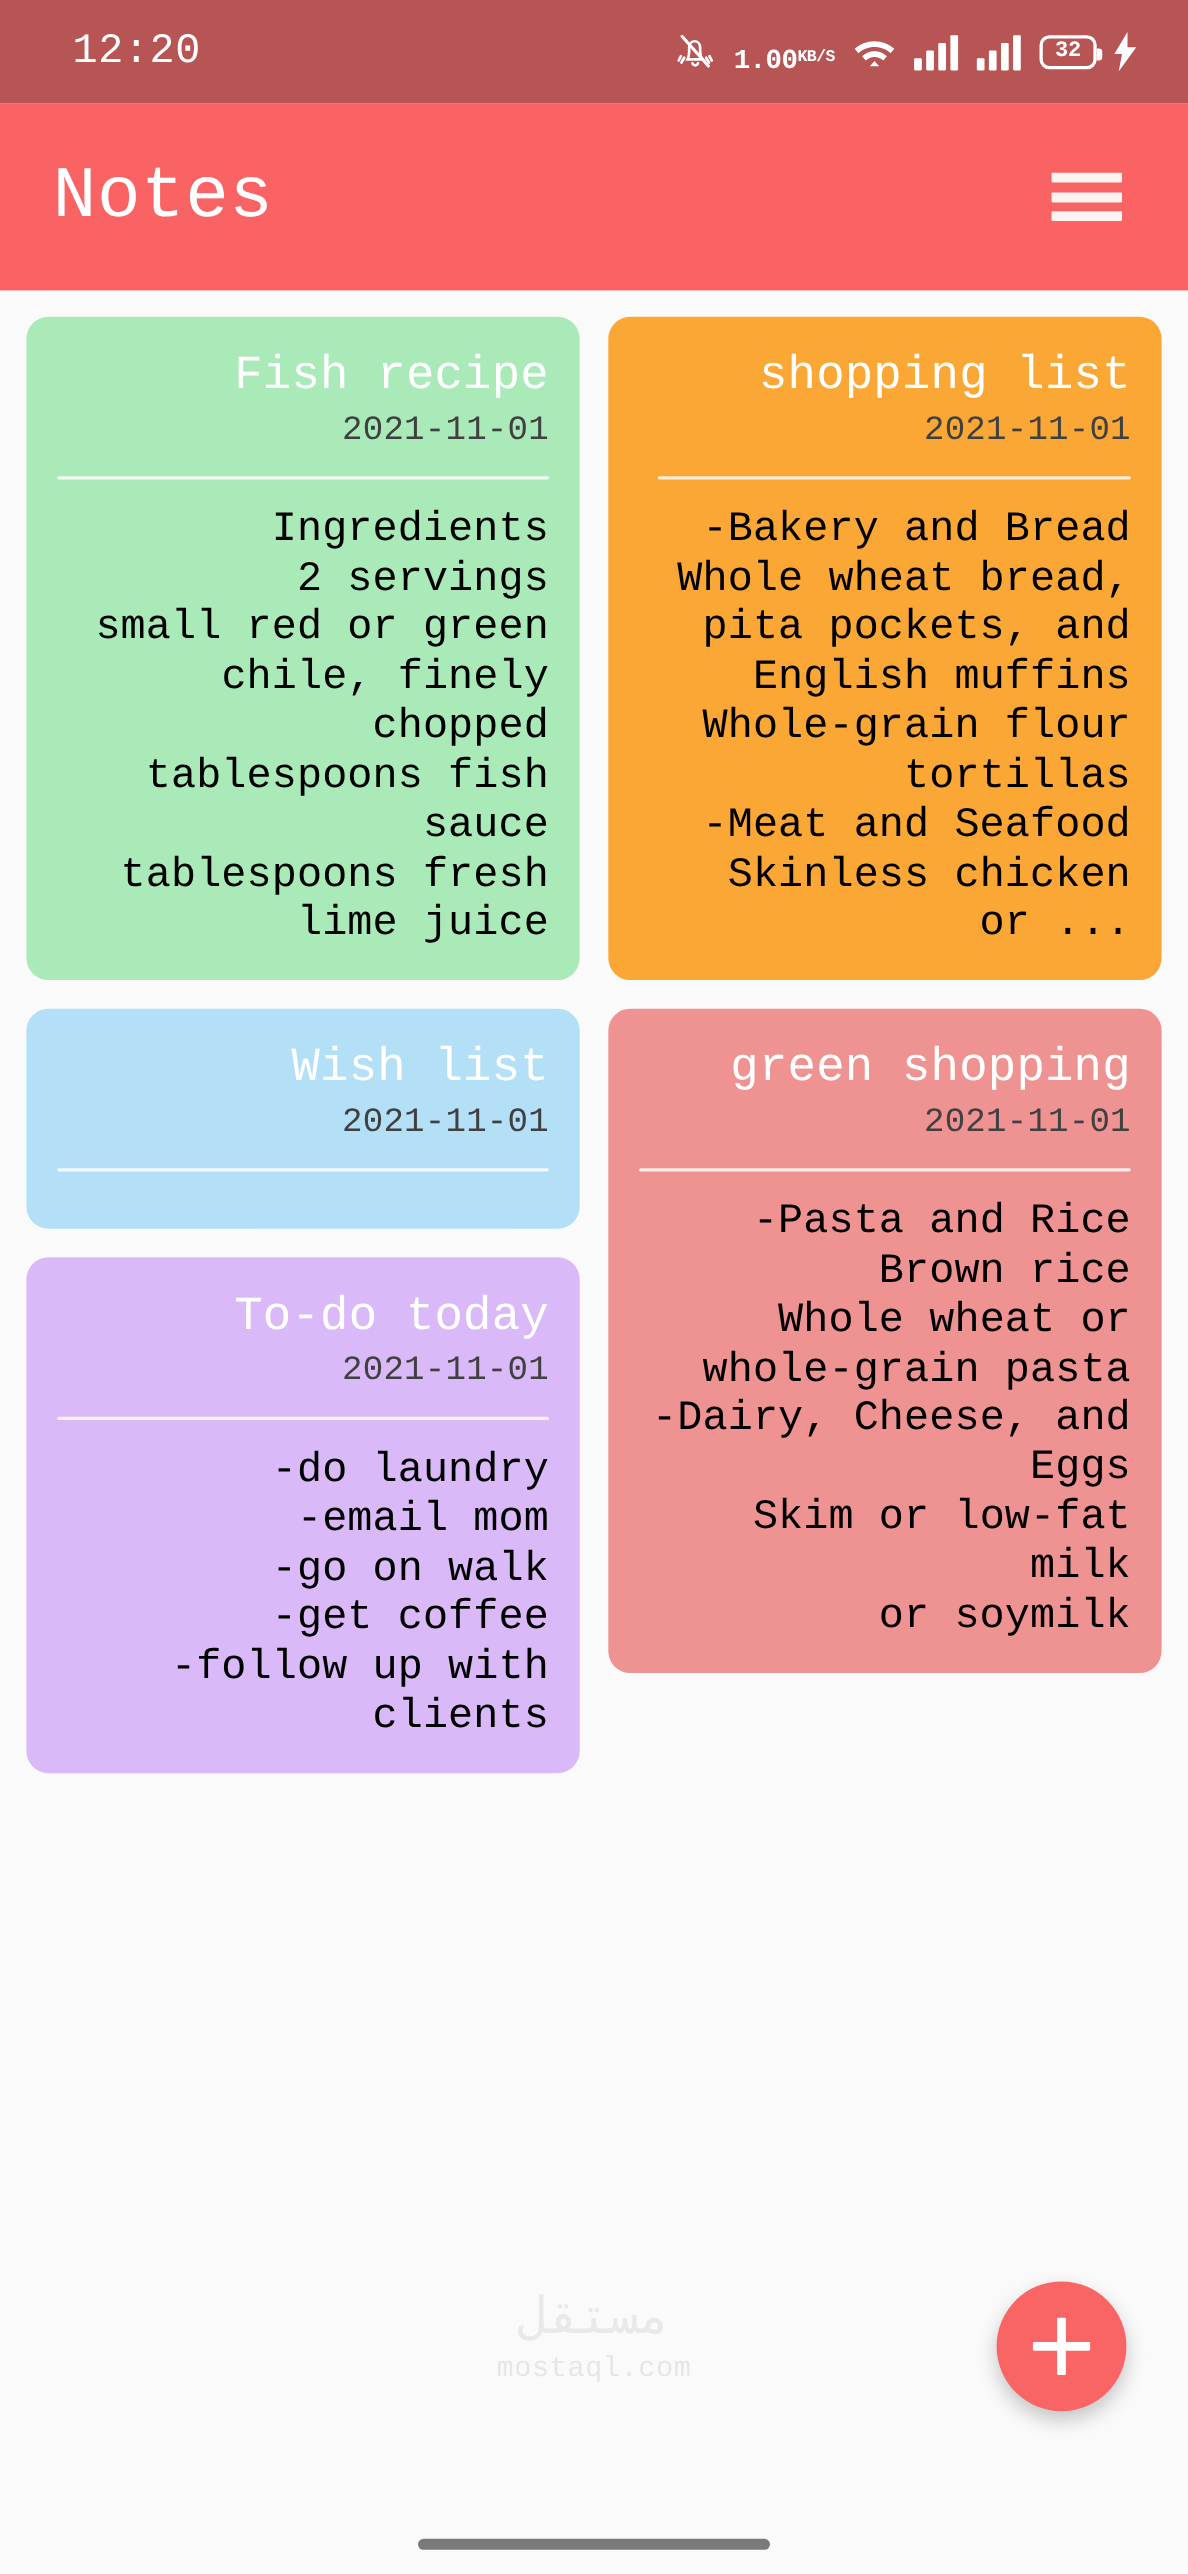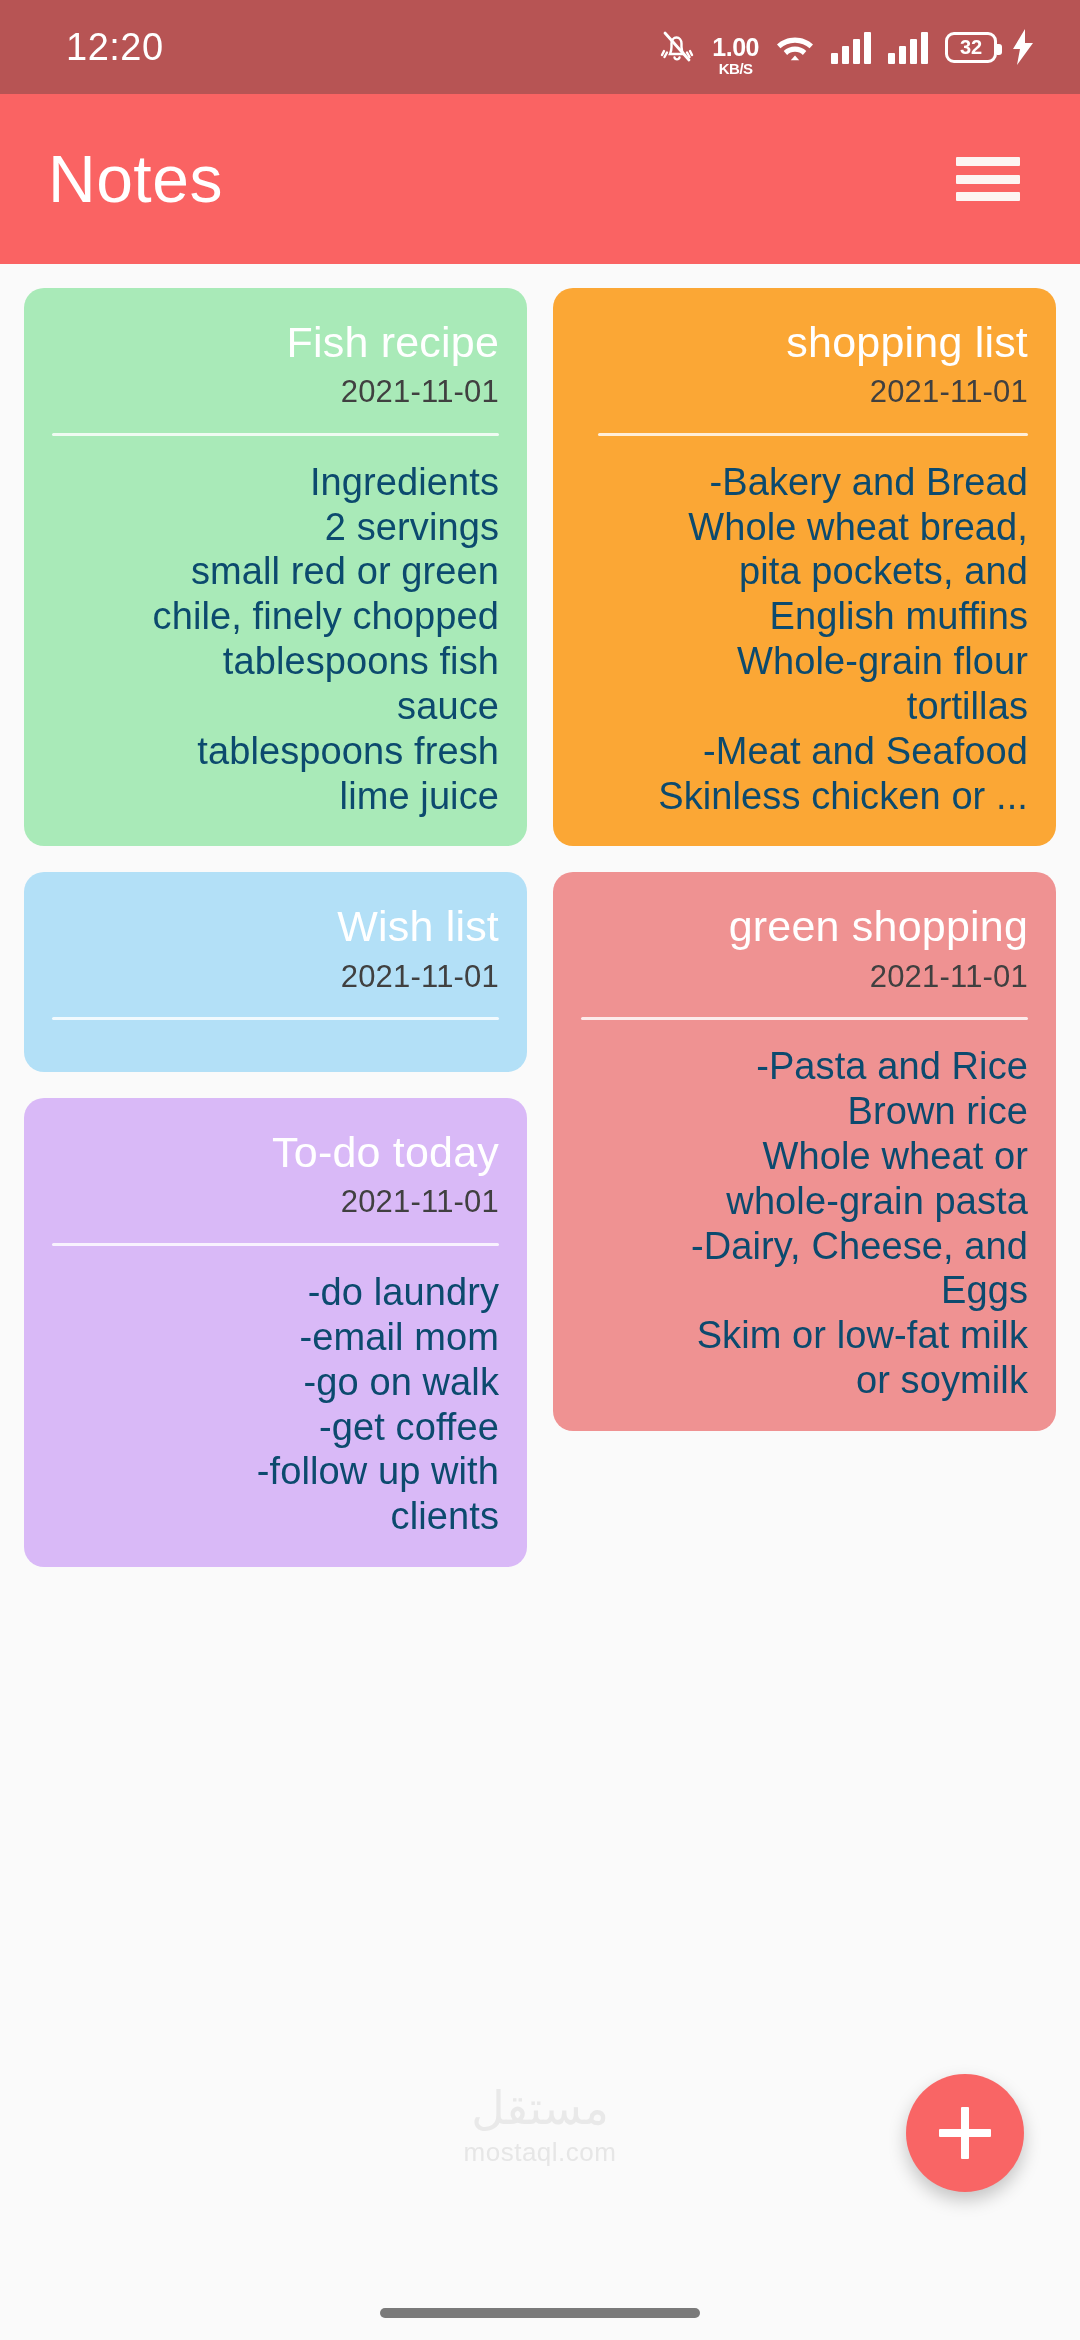--- a/index.html
+++ b/index.html
@@ -9,20 +9,21 @@
     background: #fafafa;
     font-family: "Liberation Sans", sans-serif;
     overflow: hidden;
   }
   #phone {
     position: relative;
     width: 1080px;
     height: 2340px;
     background: #fafafa;
     overflow: hidden;
+    font-family: Liberation Mono, monospace;
   }
 
   
   .status-bar {
     position: relative;
     height: 94px;
     background: #b75454;
     display: flex;
     align-items: center;
     padding: 0 46px 0 66px;
@@ -36,22 +37,21 @@
   }
   .status-right {
     margin-left: auto;
     display: flex;
     align-items: center;
     gap: 17px;
   }
   .icon-mute { width: 36px; height: 40px; position: relative; display: block; }
   .net-speed {
     display: flex;
-    flex-direction: column;
-    align-items: center;
+    flex-direction: row;
     line-height: 1;
     margin-top: 17px;
   }
   .net-speed .val { font-size: 25px; font-weight: 700; letter-spacing: -0.5px;}
   .net-speed .unit { font-size: 15px; font-weight: 700; margin-top: 1px; letter-spacing: -0.5px;}
   .icon-wifi { width: 38px; height: 36px; display:block; }
   .sig {
     display: flex;
     align-items: flex-end;
     gap: 4px;
@@ -133,21 +133,21 @@
     line-height: 1.15;
     letter-spacing: 0.2px;
   }
   .note-divider {
     height: 3px;
     background: rgba(255,255,255,0.82);
     margin: 23px 0 24px 0;
     border-radius: 2px;
   }
   .note-body {
-    color: #0c4a6e;
+    color: #000000;
     font-size: 38px;
     line-height: 1.18;
     white-space: pre-line;
     letter-spacing: 0.1px;
   }
 
   
   .fab {
     position: absolute;
     right: 56px;

